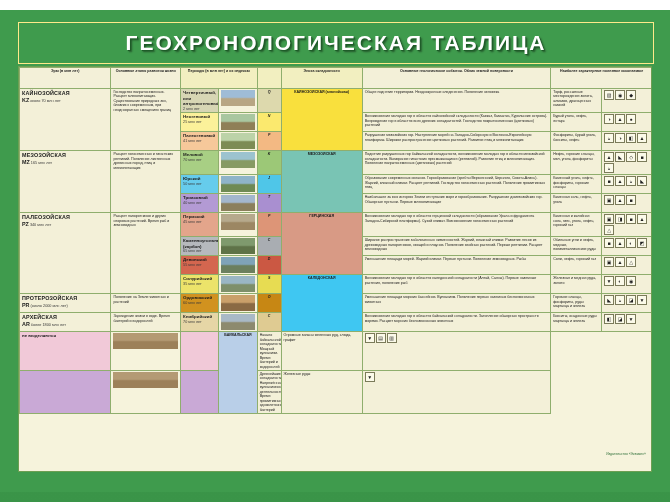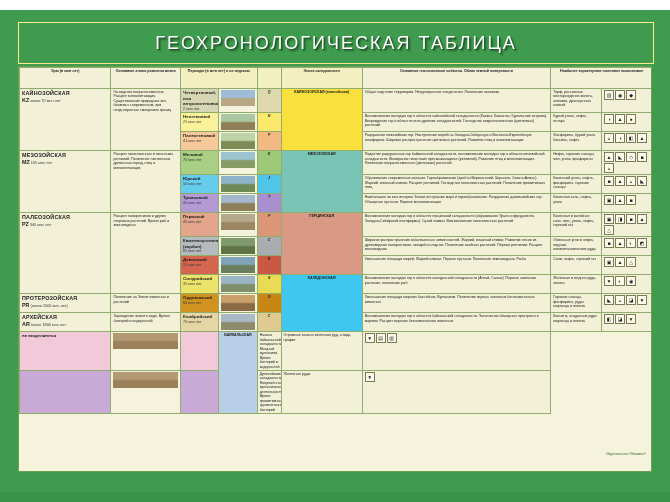--- a/index.html
+++ b/index.html
@@ -18,22 +18,22 @@
     background:#3f9b4d;
   }
   .title-band{
     position:absolute;left:18px;top:22px;width:634px;height:40px;
     border:1px solid #ffe98a;
     display:flex;align-items:center;justify-content:center;
     background:#3f9b4d;
   }
   .title-band .title{
     color:#ffffff;
-    font-size:18px;
-    font-weight:normal;
+    font-size:21px;
+    font-weight:bold;
     letter-spacing:2px;
     text-shadow:1px 1px 0 #1d5c28, 2px 2px 2px rgba(0,0,0,.45);
     white-space:nowrap;
   }
   .table-wrap{
     position:absolute;left:18px;top:66px;width:634px;height:406px;
     border:1px solid #6c9f52;
     background:#f6f3dc;
     box-sizing:border-box;
     overflow:hidden;

